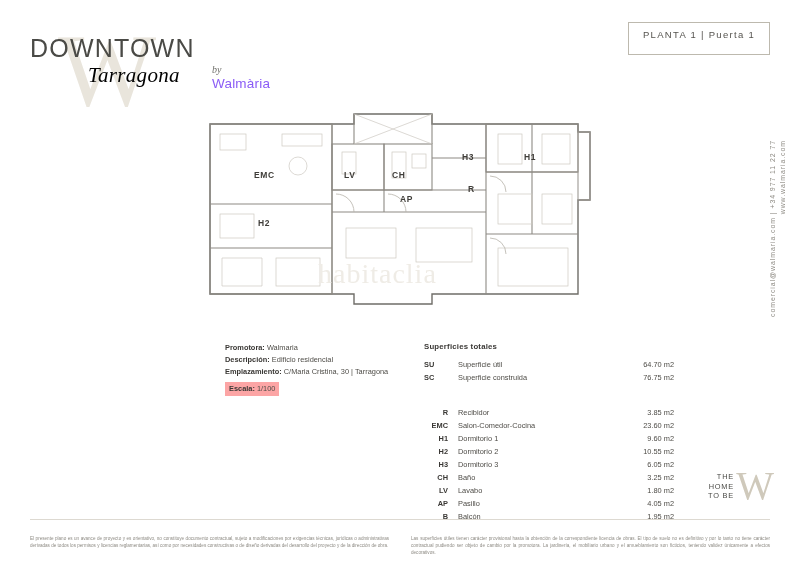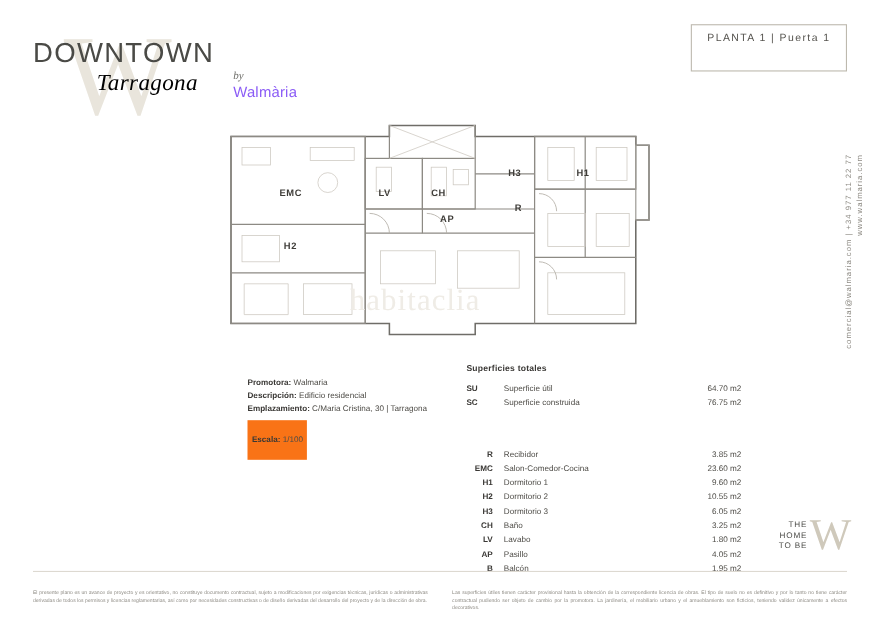--- a/index.html
+++ b/index.html
@@ -38,21 +38,21 @@
   }
   .logo-walmaria {
     position: absolute; left: 182px; top: 54px;
     font-size: 13.5px; color: #8b5cf6; letter-spacing: .2px;
   }
 
   
   .plant-label {
     position: absolute; right: 30px; top: 22px;
     border: 1px solid #bdb9ae; background: #fff;
-    padding: 6px 14px 24px 14px;
+    padding: 6px 14px 14px 14px;
     font-size: 9.5px; letter-spacing: 1.3px; color: #55534e;
   }
 
   
   .vstrip {
     position: absolute; right: 12px; top: 140px; height: 330px; width: 20px;
   }
   .vstrip .vtext {
     position: absolute; left: 0; top: 0;
     writing-mode: vertical-rl; text-orientation: mixed;
@@ -72,24 +72,24 @@
   .habitaclia-wm {
     position: absolute; left: 318px; top: 258px;
     font-family: "Liberation Serif", serif;
     font-size: 28px; color: #efece6; letter-spacing: 1px; user-select: none;
   }
 
   
   .info-left { position: absolute; left: 225px; top: 342px; width: 185px; font-size: 7.4px; line-height: 12.2px; color: #4e4c47; }
   .info-left .row b { font-weight: 700; color: #3a3835; }
   .info-left .scale {
-    display: inline-block; margin-top: 3px; background: #f97316; padding: 12px 4px;
-  }
-
-  .info-right { position: absolute; left: 424px; top: 330px; width: 250px; }
+    display: inline-block; margin-top: 3px; background: #fca5a5; padding: 1px 4px;
+  }
+
+  .info-right { position: absolute; left: 424px; top: 342px; width: 250px; }
   .sup-title { font-size: 7.8px; font-weight: 700; color: #3a3835; margin-bottom: 7px; letter-spacing: .2px; }
   .sup-row { display: flex; font-size: 7.4px; line-height: 13px; color: #4e4c47; }
   .sup-row .code { width: 34px; font-weight: 700; color: #3a3835; }
   .sup-row .name { flex: 1; }
   .sup-row .val { width: 62px; text-align: right; }
 
   .rooms { position: absolute; left: 424px; top: 406px; width: 250px; }
   .rooms .sup-row .code { width: 34px; text-align: right; padding-right: 10px; }
 
   

